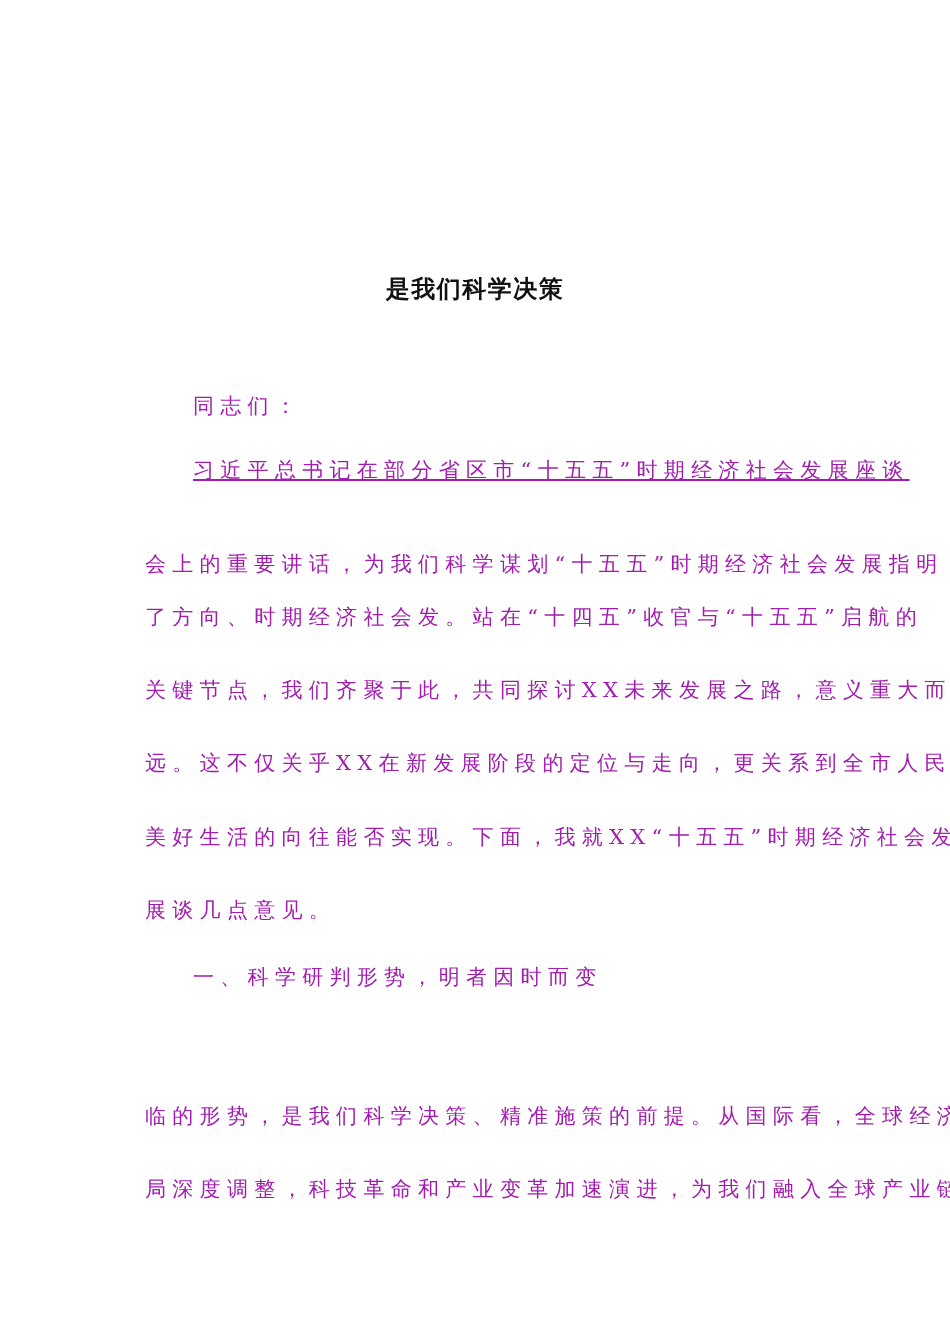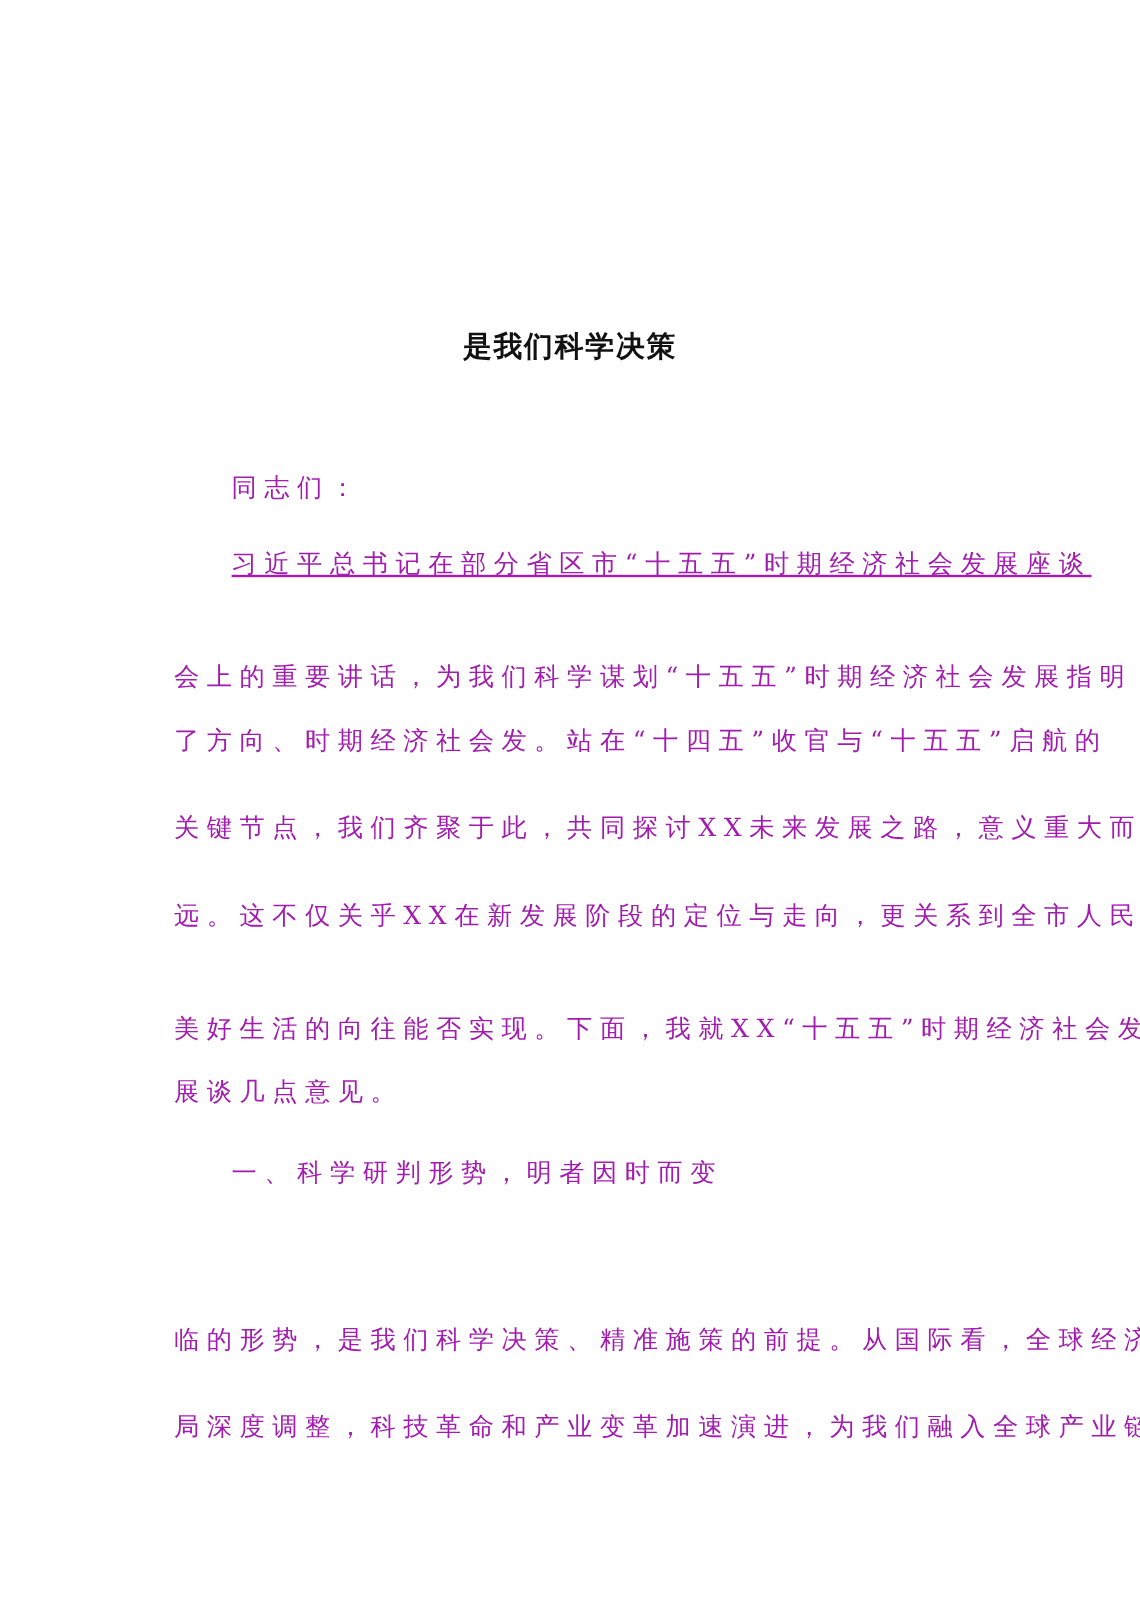--- a/index.html
+++ b/index.html
@@ -21,20 +21,20 @@
 <div class="page">
   <div class="title t2">是我们科学决策</div>
 
   <div class="line indent" style="top:392px;">同志们：</div>
 
   <div class="line indent" style="top:456px;text-decoration:underline;">习近平总书记在部分省区市“十五五”时期经济社会发展座谈</div>
   <div class="line" style="top:550px;">会上的重要讲话，为我们科学谋划“十五五”时期经济社会发展指明</div>
   <div class="line" style="top:603px;">了方向、时期经济社会发。站在“十四五”收官与“十五五”启航的</div>
   <div class="line" style="top:676px;">关键节点，我们齐聚于此，共同探讨XX未来发展之路，意义重大而深</div>
   <div class="line" style="top:749px;">远。这不仅关乎XX在新发展阶段的定位与走向，更关系到全市人民对</div>
-  <div class="line" style="top:823px;margin-top:20px;">美好生活的向往能否实现。下面，我就XX“十五五”时期经济社会发</div>
+  <div class="line" style="top:823px;">美好生活的向往能否实现。下面，我就XX“十五五”时期经济社会发</div>
   <div class="line" style="top:896px;">展谈几点意见。</div>
 
   <div class="line indent" style="top:963px;">一、科学研判形势，明者因时而变</div>
 
   <div class="line" style="top:1102px;">临的形势，是我们科学决策、精准施策的前提。从国际看，全球经济格</div>
   <div class="line" style="top:1175px;">局深度调整，科技革命和产业变革加速演进，为我们融入全球产业链、</div>
 </div>
 
 </body></html>

